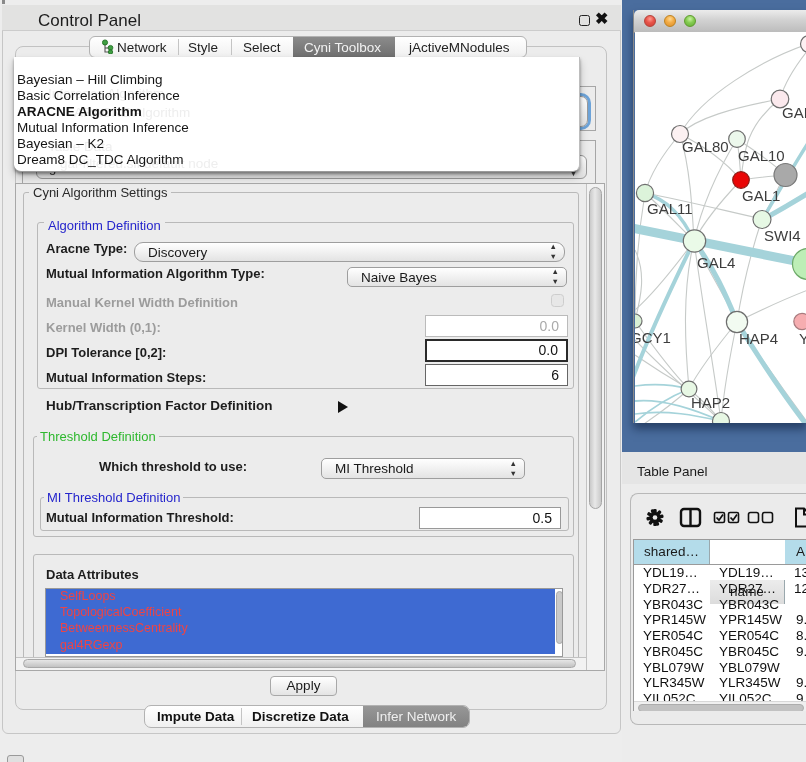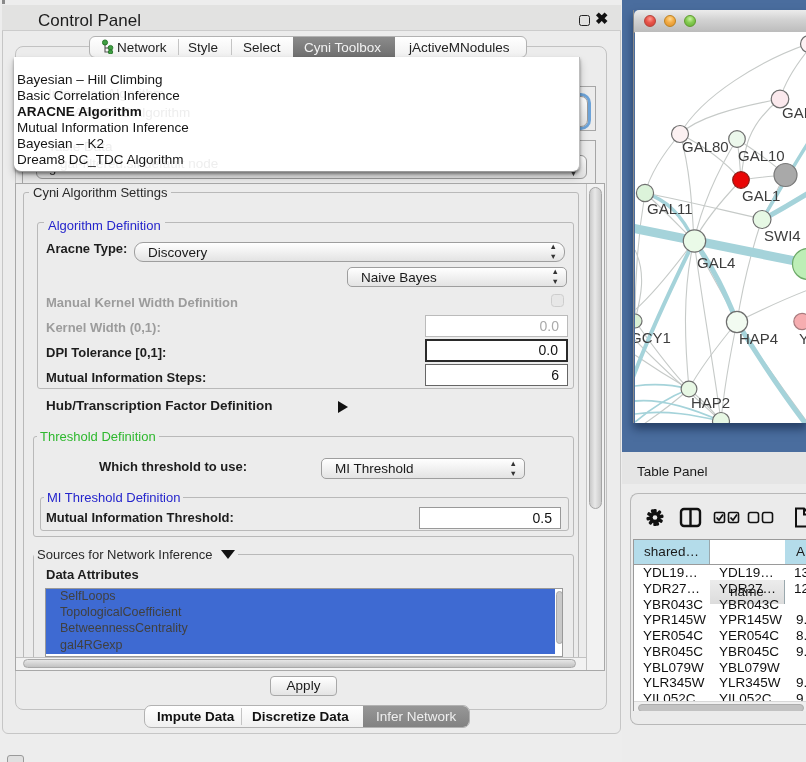--- a/index.html
+++ b/index.html
@@ -261,32 +261,33 @@
 
     <div class="abs" style="left:21px;top:38px;width:537px;height:167px;border:1px solid #b9b9b9;border-radius:3px;box-sizing:border-box;"></div>
     <div class="abs" style="left:28px;top:34px;background:#ececec;padding:0 4px;color:#2525cc;">Algorithm Definition</div>
 
     <div class="abs b" style="left:30px;top:57px;color:#1d1d1d;">Aracne Type:</div>
     <div class="abs" style="left:118px;top:58px;width:431px;height:20px;border:1px solid #9e9e9e;border-radius:9px;background:linear-gradient(#ffffff,#e3e3e3);box-sizing:border-box;">
       <span style="position:absolute;left:13px;top:2px;font-size:13.5px;color:#1a1a1a;">Discovery</span>
       <span style="position:absolute;right:7px;top:-1px;font-size:7.5px;color:#333;line-height:10px;">▲<br>▼</span>
     </div>
 
+    <div class="abs b" style="left:30px;top:82px;color:#1d1d1d;">Mutual Information Algorithm Type:</div>
     <div class="abs" style="left:331px;top:83px;width:220px;height:20px;border:1px solid #9e9e9e;border-radius:5px;background:linear-gradient(#ffffff,#e3e3e3);box-sizing:border-box;">
       <span style="position:absolute;left:13px;top:2px;font-size:13.5px;color:#1a1a1a;">Naive Bayes</span>
       <span style="position:absolute;right:7px;top:-1px;font-size:7.5px;color:#333;line-height:10px;">▲<br>▼</span>
     </div>
 
     <div class="abs b" style="left:30px;top:111px;color:#9c9c9c;">Manual Kernel Width Definition</div>
     <div class="abs" style="left:535px;top:110px;width:13px;height:13px;border:1px solid #cdcdcd;border-radius:3.5px;background:#e7e7e7;box-sizing:border-box;"></div>
 
     <div class="abs b" style="left:30px;top:136px;color:#9c9c9c;">Kernel Width (0,1):</div>
     <div class="abs" style="left:409px;top:131px;width:143px;height:22px;border:1px solid #bbbbbb;background:#fff;box-sizing:border-box;font-size:14px;color:#aaaaaa;text-align:right;line-height:20px;padding-right:8px;">0.0</div>
 
-    <div class="abs b" style="left:30px;top:161px;color:#1d1d1d;">DPI Tolerance [0,1]:</div>
+    <div class="abs b" style="left:30px;top:161px;color:#1d1d1d;">DPI Tolerance [0,2]:</div>
     <div class="abs" style="left:409px;top:155px;width:143px;height:23px;border:2px solid #2a2a2a;background:#fff;box-sizing:border-box;font-size:14px;color:#111;text-align:right;line-height:19px;padding-right:8px;">0.0</div>
 
     <div class="abs b" style="left:30px;top:186px;color:#1d1d1d;">Mutual Information Steps:</div>
     <div class="abs" style="left:409px;top:180px;width:143px;height:22px;border:1px solid #666;background:#fff;box-sizing:border-box;font-size:14px;color:#111;text-align:right;line-height:20px;padding-right:8px;">6</div>
 
     <div class="abs b" style="left:30px;top:214px;color:#1d1d1d;font-size:13.5px;">Hub/Transcription Factor Definition</div>
     <div class="abs" style="left:322px;top:217px;width:0;height:0;border-left:10px solid #111;border-top:6.5px solid transparent;border-bottom:6.5px solid transparent;"></div>
 
     <div class="abs" style="left:17px;top:252px;width:541px;height:101px;border:1px solid #b9b9b9;border-radius:3px;box-sizing:border-box;"></div>
     <div class="abs" style="left:21px;top:245px;background:#ececec;padding:0 3px;color:#2eb82e;">Threshold Definition</div>
@@ -297,28 +298,25 @@
       <span style="position:absolute;right:7px;top:0px;font-size:7.5px;color:#333;line-height:10px;">▲<br>▼</span>
     </div>
 
     <div class="abs" style="left:24px;top:313px;width:529px;height:34px;border:1px solid #b9b9b9;border-radius:3px;box-sizing:border-box;"></div>
     <div class="abs" style="left:28px;top:306px;background:#ececec;padding:0 3px;color:#2525cc;">MI Threshold Definition</div>
 
     <div class="abs b" style="left:30px;top:326px;color:#1d1d1d;">Mutual Information Threshold:</div>
     <div class="abs" style="left:403px;top:323px;width:142px;height:22px;border:1px solid #999;background:#fff;box-sizing:border-box;font-size:14px;color:#111;text-align:right;line-height:20px;padding-right:8px;">0.5</div>
 
     <div class="abs" style="left:17px;top:370px;width:541px;height:130px;border:1px solid #b9b9b9;border-radius:3px;box-sizing:border-box;"></div>
-    <div class="abs" style="left:18px;top:363px;background:#ececec;padding:0 3px;color:#2a2a2a;">Sources for Network Inference
-      <span style="display:inline-block;width:0;height:0;border-top:9px solid #111;border-left:7px solid transparent;border-right:7px solid transparent;margin-left:5px;"></span>
-    </div>
     <div class="abs b" style="left:30px;top:383px;color:#1d1d1d;">Data Attributes</div>
 
     <div class="abs" style="left:29px;top:404px;width:518px;height:69px;background:#fff;border:1px solid #999;box-sizing:border-box;overflow:hidden;">
       <div class="abs" style="left:0px;top:0px;width:509px;height:64.5px;background:#3e6ad2;"></div>
-      <div class="abs" style="left:14px;top:-1.5px;font-size:12.5px;color:#404040;line-height:16.35px;">SelfLoops<br>TopologicalCoefficient<br>BetweennessCentrality<br>gal4RGexp</div>
+      <div class="abs" style="left:14px;top:-1.5px;font-size:12.5px;color:#ef4444;line-height:16.35px;">SelfLoops<br>TopologicalCoefficient<br>BetweennessCentrality<br>gal4RGexp</div>
       <div class="abs" style="left:509.5px;top:2px;width:7px;height:53px;border-radius:4px;background:#c9c9c9;border:1px solid #a9a9a9;box-sizing:border-box;"></div>
     </div>
 
     <div class="abs" style="left:570px;top:0px;width:18px;height:486px;background:#f2f2f2;border-left:1px solid #c2c2c2;box-sizing:border-box;"></div>
     <div class="abs" style="left:572.5px;top:3px;width:13px;height:322px;border-radius:6.5px;background:linear-gradient(90deg,#c9c9c9,#e8e8e8 45%,#c9c9c9);border:1px solid #a5a5a5;box-sizing:border-box;"></div>
 
     <div class="abs" style="left:0px;top:473px;width:570px;height:13px;background:#f2f2f2;border-top:1px solid #c2c2c2;box-sizing:border-box;"></div>
     <div class="abs" style="left:7px;top:475px;width:553px;height:9px;border-radius:4.5px;background:linear-gradient(#e6e6e6,#c2c2c2);border:1px solid #a8a8a8;box-sizing:border-box;"></div>
   </div>
 

